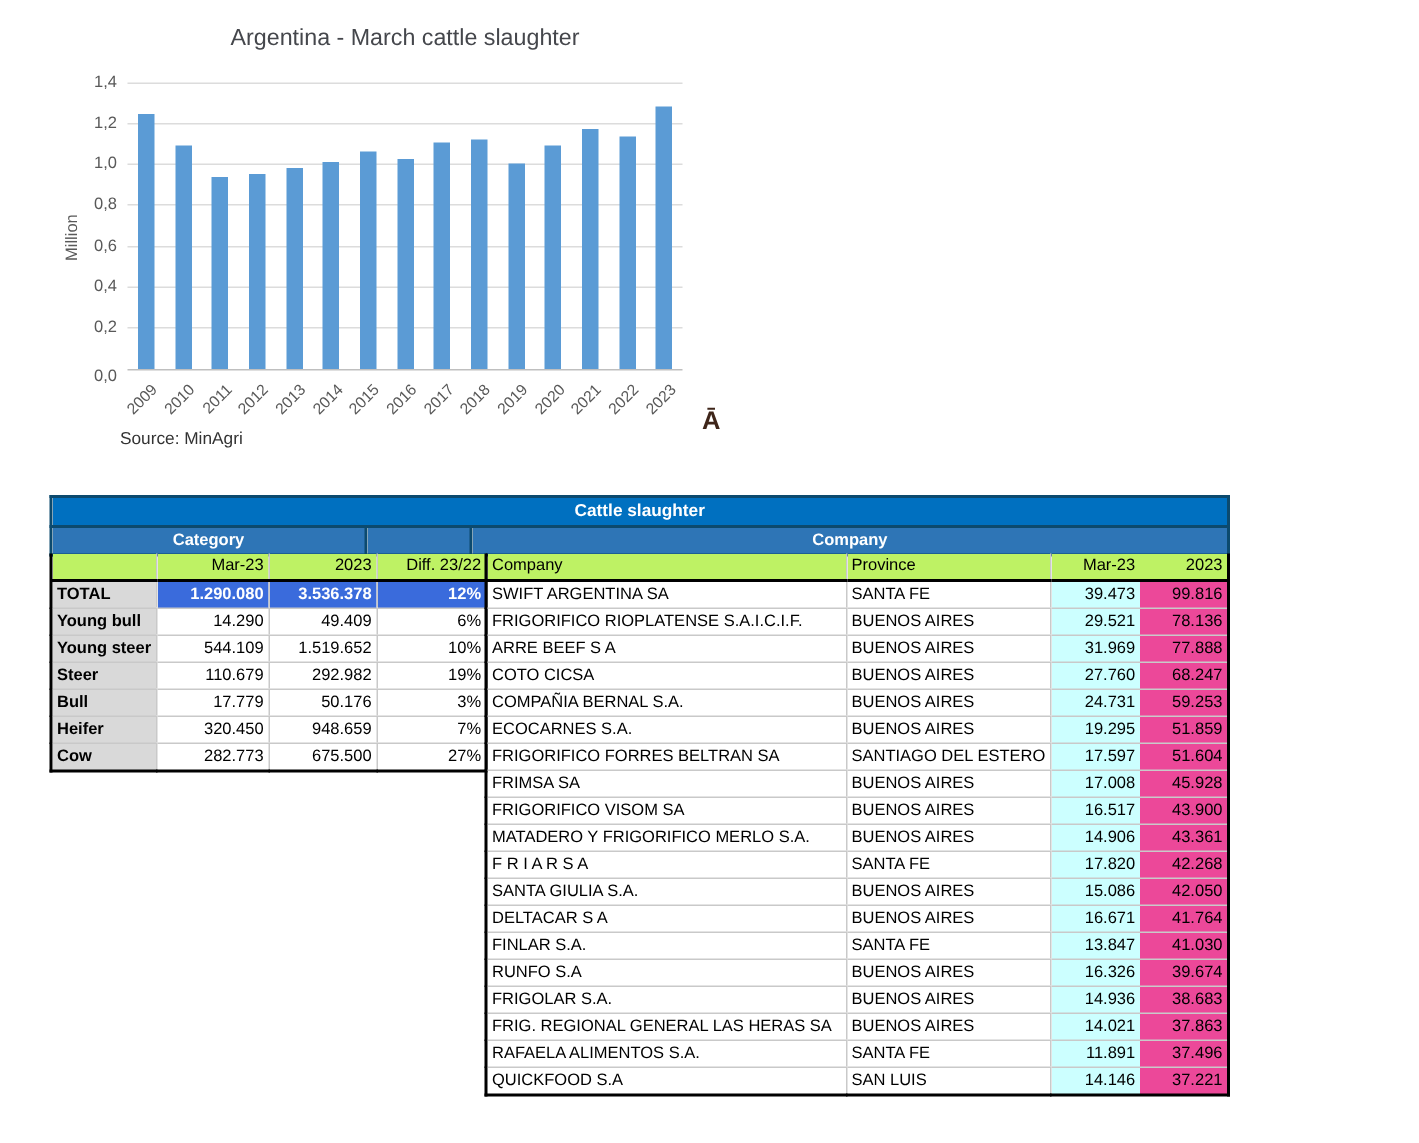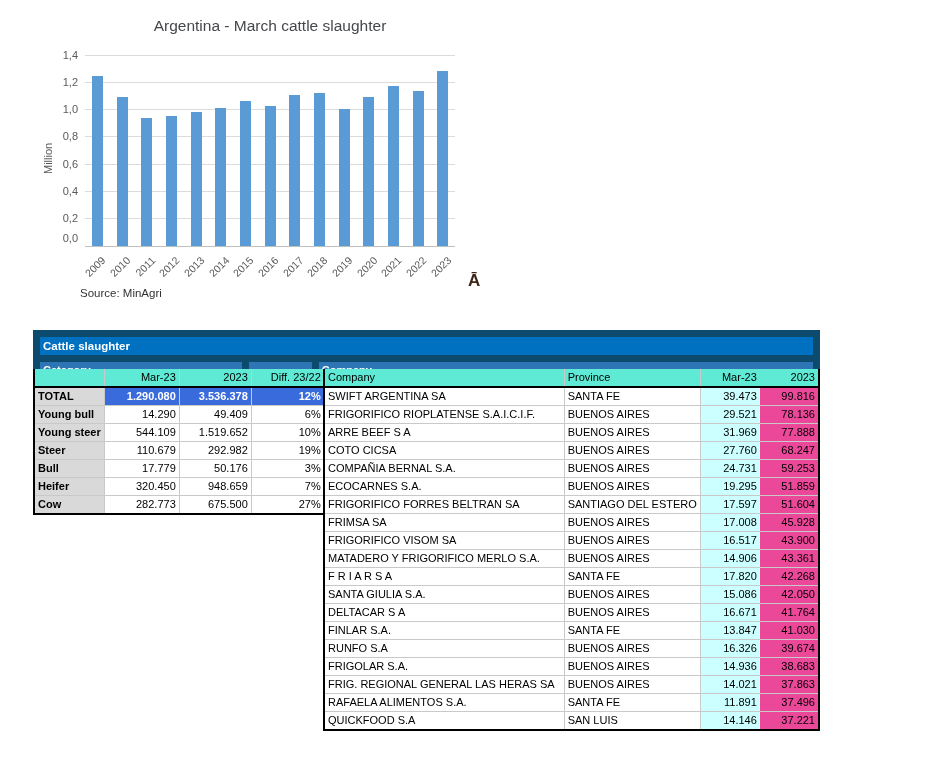--- a/index.html
+++ b/index.html
@@ -25,31 +25,31 @@
   #stray-glyph{position:absolute;left:468px;top:271px;font-size:17px;font-weight:bold;
                color:#3E2519;}
 
   
   table{border-collapse:collapse;table-layout:fixed;
         font-family:"Liberation Sans",sans-serif;font-size:11px;color:#000;}
   td,th{height:17px;line-height:17px;padding:0 3px;overflow:hidden;
         white-space:nowrap;font-weight:normal;}
 
   #tbl-header{position:absolute;left:33px;top:330px;}
-  #tbl-header td{border:7px solid #0c4a6e;text-align:left;color:#fff;font-weight:bold;}
+  #tbl-header td{border:2px solid #0c4a6e;text-align:center;color:#fff;font-weight:bold;}
   .title-row td{background:#0070C0;height:18px;font-size:11.5px;}
   .section-row td{background:#2E75B6;}
 
   #tbl-left{position:absolute;left:33px;top:369px;
             border-left:2px solid #000;border-bottom:2px solid #000;
             border-right:1px solid #000;}
   #tbl-right{position:absolute;left:323px;top:369px;
              border-left:2px solid #000;border-right:2px solid #000;
              border-bottom:2px solid #000;}
-  .colhead td{background:#5eead4;border-bottom:2px solid #000;}
+  .colhead td{background:#bef264;border-bottom:2px solid #000;}
   tbody td{border-bottom:1px solid #c9c9c9;}
   #tbl-left td + td, #tbl-right td + td{border-left:1px solid #c9c9c9;}
   #tbl-right td:nth-child(4){border-left:none;}
   .num{text-align:right;}
   .lbl{background:#D9D9D9;font-weight:bold;}
   .hl{background:#3A6BDC;color:#fff;font-weight:bold;}
   .cyan{background:#CCFFFF;}
   .yellow{background:#ec4899;}
 </style>
 </head>
@@ -77,21 +77,21 @@
         <div class="bar" style="left: 154.833px; height: 145px; background: rgb(91, 155, 213);"></div>
         <div class="bar" style="left: 179.5px; height: 140px; background: rgb(91, 155, 213);"></div>
         <div class="bar" style="left: 204.167px; height: 151px; background: rgb(91, 155, 213);"></div>
         <div class="bar" style="left: 228.833px; height: 153px; background: rgb(91, 155, 213);"></div>
         <div class="bar" style="left: 253.5px; height: 137px; background: rgb(91, 155, 213);"></div>
         <div class="bar" style="left: 278.167px; height: 149px; background: rgb(91, 155, 213);"></div>
         <div class="bar" style="left: 302.833px; height: 160px; background: rgb(91, 155, 213);"></div>
         <div class="bar" style="left: 327.5px; height: 155px; background: rgb(91, 155, 213);"></div>
         <div class="bar" style="left: 352.167px; height: 175px; background: rgb(91, 155, 213);"></div>
       </div>
-  <div class="ytick" style="top: 220px;">0,0</div>
+  <div class="ytick" style="top: 233px;">0,0</div>
       <div class="ytick" style="top: 199.857px;">0,2</div>
       <div class="ytick" style="top: 172.714px;">0,4</div>
       <div class="ytick" style="top: 145.571px;">0,6</div>
       <div class="ytick" style="top: 118.429px;">0,8</div>
       <div class="ytick" style="top: 91.2857px;">1,0</div>
       <div class="ytick" style="top: 64.1429px;">1,2</div>
       <div class="ytick" style="top: 37px;">1,4</div>
       <div class="xtick" style="left: 17.3333px; top: 242px;">2009</div>
       <div class="xtick" style="left: 42px; top: 242px;">2010</div>
       <div class="xtick" style="left: 66.6667px; top: 242px;">2011</div>

